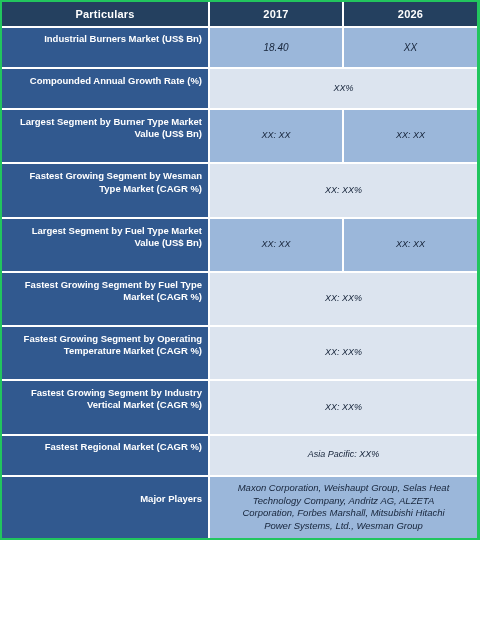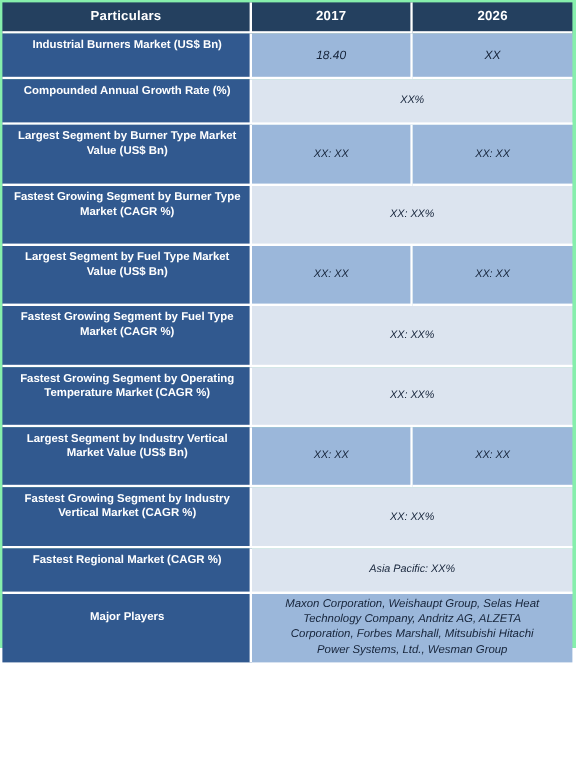--- a/index.html
+++ b/index.html
@@ -12,21 +12,21 @@
     width: 480px;
     height: 644px;
     font-family: "Liberation Sans", "DejaVu Sans", sans-serif;
     overflow: hidden;
   }
 
   #table-wrap {
     width: 480px;
     height: 540px;
     box-sizing: border-box;
-    background: #86efac;
+    background: #22c55e;
     padding: 2px 3px 2px 2px;
   }
 
   table.market-table {
     width: 100%;
     height: 100%;
     border-collapse: separate;
     border-spacing: 0;
     table-layout: fixed;
   }
@@ -50,21 +50,21 @@
   }
   thead th.last { border-right: none; }
 
   
   td.label-cell {
     background: #31598f;
     color: #ffffff;
     font-size: 9.5px;
     font-weight: bold;
     line-height: 1.28;
-    text-align: center;
+    text-align: right;
     vertical-align: middle;
     padding: 4px 6px 20px 8px;
     border-right: 2px solid #ffffff;
     border-bottom: 2px solid #ffffff;
   }
 
   
   td.value-cell {
     font-size: 9px;
     color: #16243a;
@@ -120,40 +120,35 @@
         <tr class="tone-light">
           <td class="label-cell">Compounded Annual Growth Rate (%)</td>
           <td class="value-cell last" colspan="2">XX%</td>
         </tr>
         <tr class="tone-dark">
           <td class="label-cell">Largest Segment by Burner Type Market Value (US$ Bn)</td>
           <td class="value-cell">XX: XX</td>
           <td class="value-cell last">XX: XX</td>
         </tr>
         <tr class="tone-light">
-          <td class="label-cell">Fastest Growing Segment by Burner Type Market (CAGR %)</td>
+          <td class="label-cell">Fastest Growing Segment by Wesman Type Market (CAGR %)</td>
           <td class="value-cell last" colspan="2">XX: XX%</td>
         </tr>
         <tr class="tone-dark">
           <td class="label-cell">Largest Segment by Fuel Type Market Value (US$ Bn)</td>
           <td class="value-cell">XX: XX</td>
           <td class="value-cell last">XX: XX</td>
         </tr>
         <tr class="tone-light">
           <td class="label-cell">Fastest Growing Segment by Fuel Type Market (CAGR %)</td>
           <td class="value-cell last" colspan="2">XX: XX%</td>
         </tr>
         <tr class="tone-light">
           <td class="label-cell">Fastest Growing Segment by Operating Temperature Market (CAGR %)</td>
           <td class="value-cell last" colspan="2">XX: XX%</td>
-        </tr>
-        <tr class="tone-dark">
-          <td class="label-cell">Largest Segment by Industry Vertical Market Value (US$ Bn)</td>
-          <td class="value-cell">XX: XX</td>
-          <td class="value-cell last">XX: XX</td>
         </tr>
         <tr class="tone-light">
           <td class="label-cell">Fastest Growing Segment by Industry Vertical Market (CAGR %)</td>
           <td class="value-cell last" colspan="2">XX: XX%</td>
         </tr>
         <tr class="tone-light">
           <td class="label-cell">Fastest Regional Market (CAGR %)</td>
           <td class="value-cell last" colspan="2">Asia Pacific: XX%</td>
         </tr>
         <tr class="tone-dark last-row">

